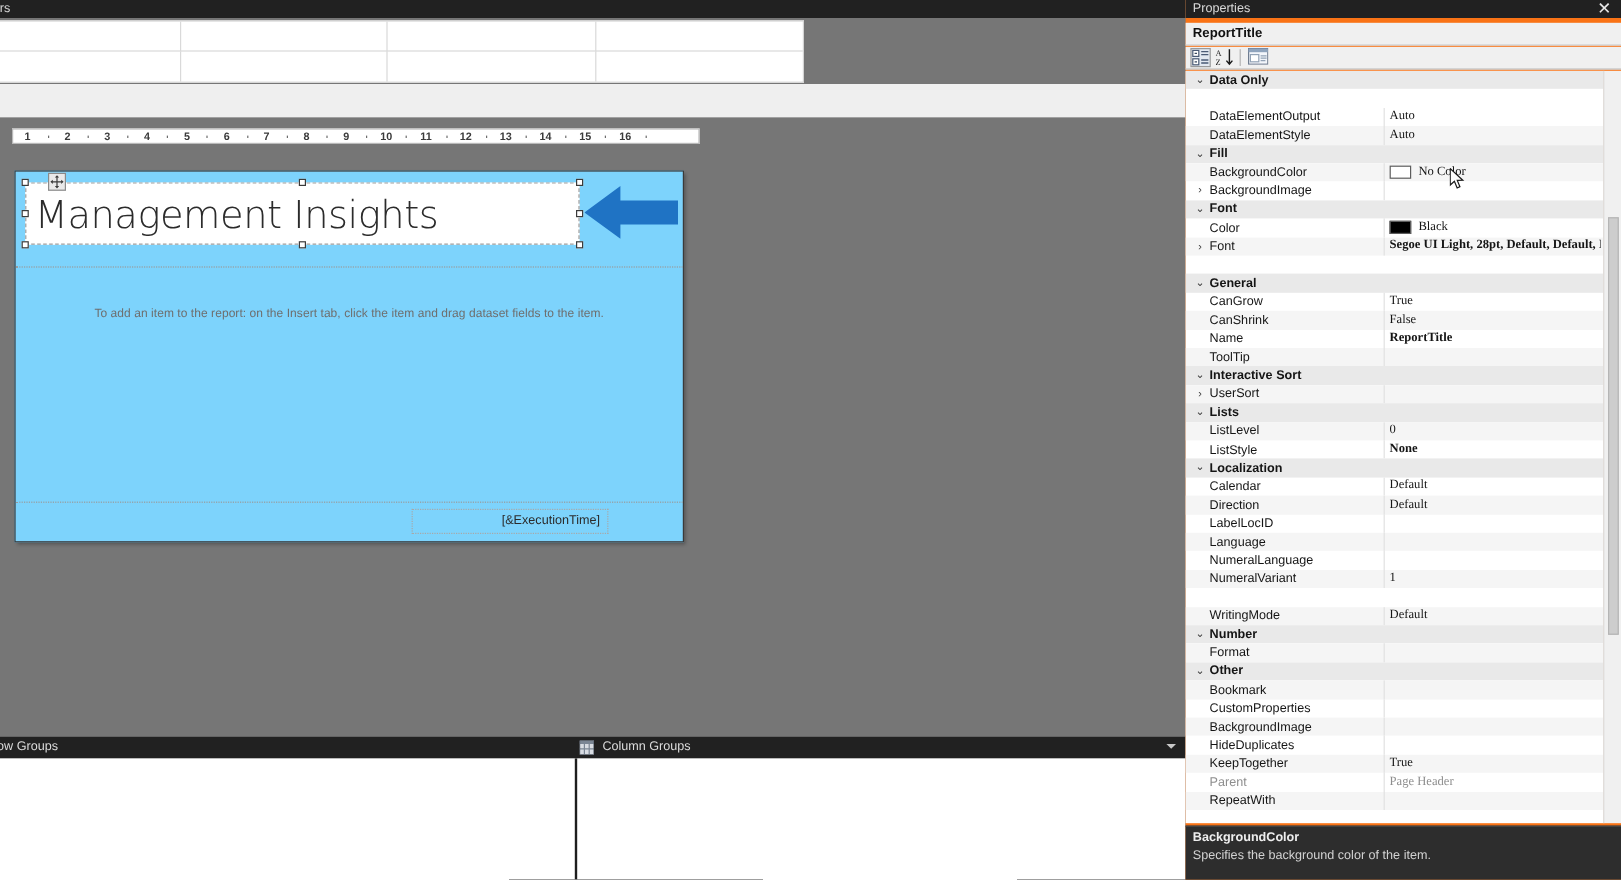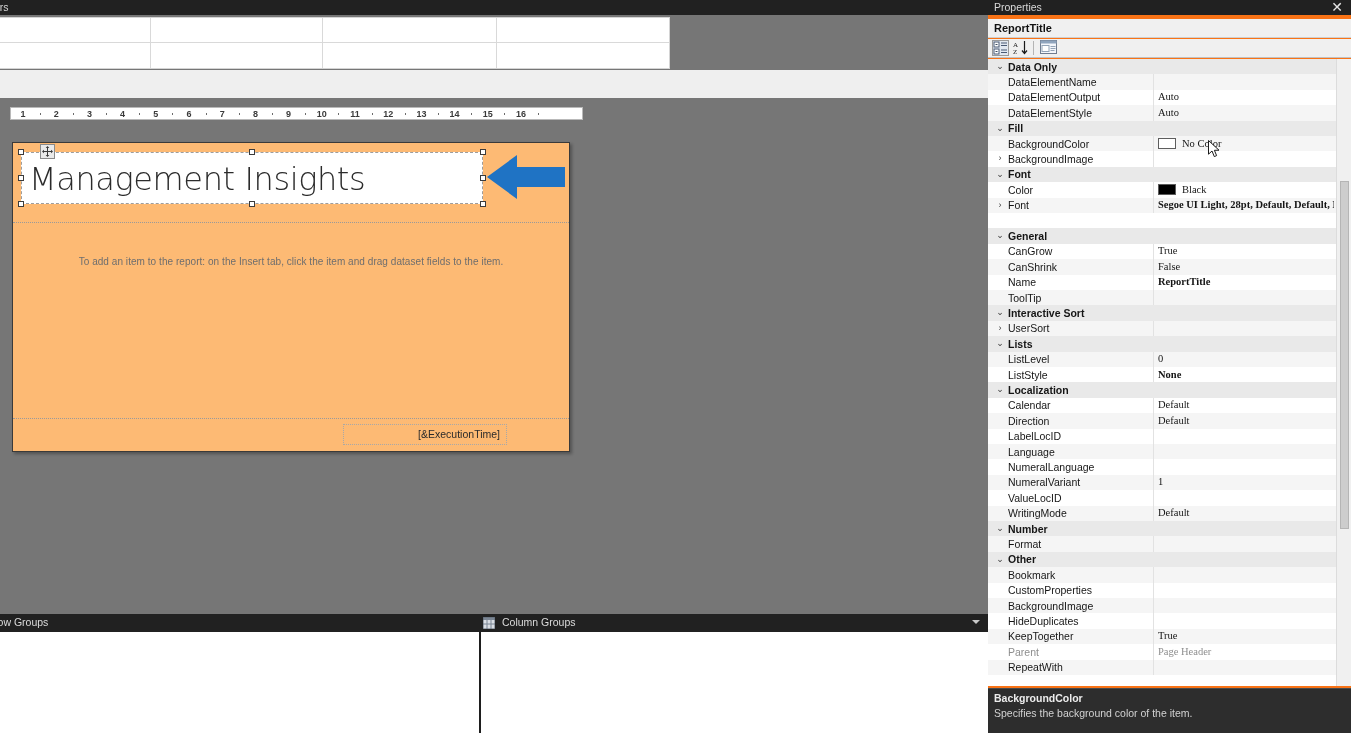--- a/index.html
+++ b/index.html
@@ -28,21 +28,21 @@
 
   .params-gap{position:absolute;left:0;top:70px;width:988px;height:28px;background:#efefef;}
 
   
   .ruler-band{position:absolute;left:0;top:98px;width:988px;height:22px;background:#767676;}
   .ruler{position:absolute;left:10px;top:107px;width:573px;height:13px;background:#ffffff;border:1px solid #b9b9b9;box-sizing:border-box;overflow:hidden;}
   .ruler .num{position:absolute;top:0px;font-size:9px;color:#3a3a3a;font-weight:bold;transform:translateX(-50%);line-height:12px;}
   .ruler .half{position:absolute;top:5px;width:1px;height:2px;background:#6c6c6c;}
 
   
-  .page{position:absolute;left:12px;top:142px;width:558px;height:310px;background:#fdba74;border:1px solid #3a3a3a;box-shadow:2px 2px 3px rgba(0,0,0,.30);box-sizing:border-box;}
+  .page{position:absolute;left:12px;top:142px;width:558px;height:310px;background:#7dd3fc;border:1px solid #3a3a3a;box-shadow:2px 2px 3px rgba(0,0,0,.30);box-sizing:border-box;}
 
   .hdr-band{position:absolute;left:0;top:0;width:556px;height:80px;box-sizing:border-box;border-bottom:1px dotted #9a9a9a;}
   .body-band{position:absolute;left:0;top:80px;width:556px;height:196px;box-sizing:border-box;border-bottom:1px dotted #9a9a9a;}
   .foot-band{position:absolute;left:0;top:276px;width:556px;height:32px;}
 
   
   .titlebox{position:absolute;left:8px;top:9px;width:462px;height:52px;box-sizing:border-box;
             border:1px dashed #9d9d9d;background:#ffffff;}
   .titlebox .ttl{position:absolute;left:7px;top:3px;font-size:32px;line-height:46px;color:#2b2b2b;
             font-family:"DejaVu Sans","Liberation Sans",sans-serif;font-weight:300;letter-spacing:-.4px;white-space:nowrap;}
@@ -260,25 +260,20 @@
           <path d="M10.5 6.5 h5 M10.5 8.5 h5 M10.5 10.5 h4" stroke="#93a3b6" stroke-width="1"></path>
         </svg>
       </div>
     </div>
 
     <div class="grid" id="props-grid">
         <div class="grow cat" style="top: 0px;">
           <div class="exp">⌄</div>
           <div class="nm">Data Only</div>
         </div>
-        <div class="grow alt" style="top: 15.4px;">
-          <div class="vsep"></div>
-          <div class="nm">DataElementName</div>
-          <div class="vl"></div>
-        </div>
         <div class="grow" style="top: 30.8px;">
           <div class="vsep"></div>
           <div class="nm">DataElementOutput</div>
           <div class="vl">Auto</div>
         </div>
         <div class="grow alt" style="top: 46.2px;">
           <div class="vsep"></div>
           <div class="nm">DataElementStyle</div>
           <div class="vl">Auto</div>
         </div>
@@ -388,25 +383,20 @@
         </div>
         <div class="grow" style="top: 400.4px;">
           <div class="vsep"></div>
           <div class="nm">NumeralLanguage</div>
           <div class="vl"></div>
         </div>
         <div class="grow alt" style="top: 415.8px;">
           <div class="vsep"></div>
           <div class="nm">NumeralVariant</div>
           <div class="vl">1</div>
-        </div>
-        <div class="grow" style="top: 431.2px;">
-          <div class="vsep"></div>
-          <div class="nm">ValueLocID</div>
-          <div class="vl"></div>
         </div>
         <div class="grow alt" style="top: 446.6px;">
           <div class="vsep"></div>
           <div class="nm">WritingMode</div>
           <div class="vl">Default</div>
         </div>
         <div class="grow cat" style="top: 462px;">
           <div class="exp">⌄</div>
           <div class="nm">Number</div>
         </div>

